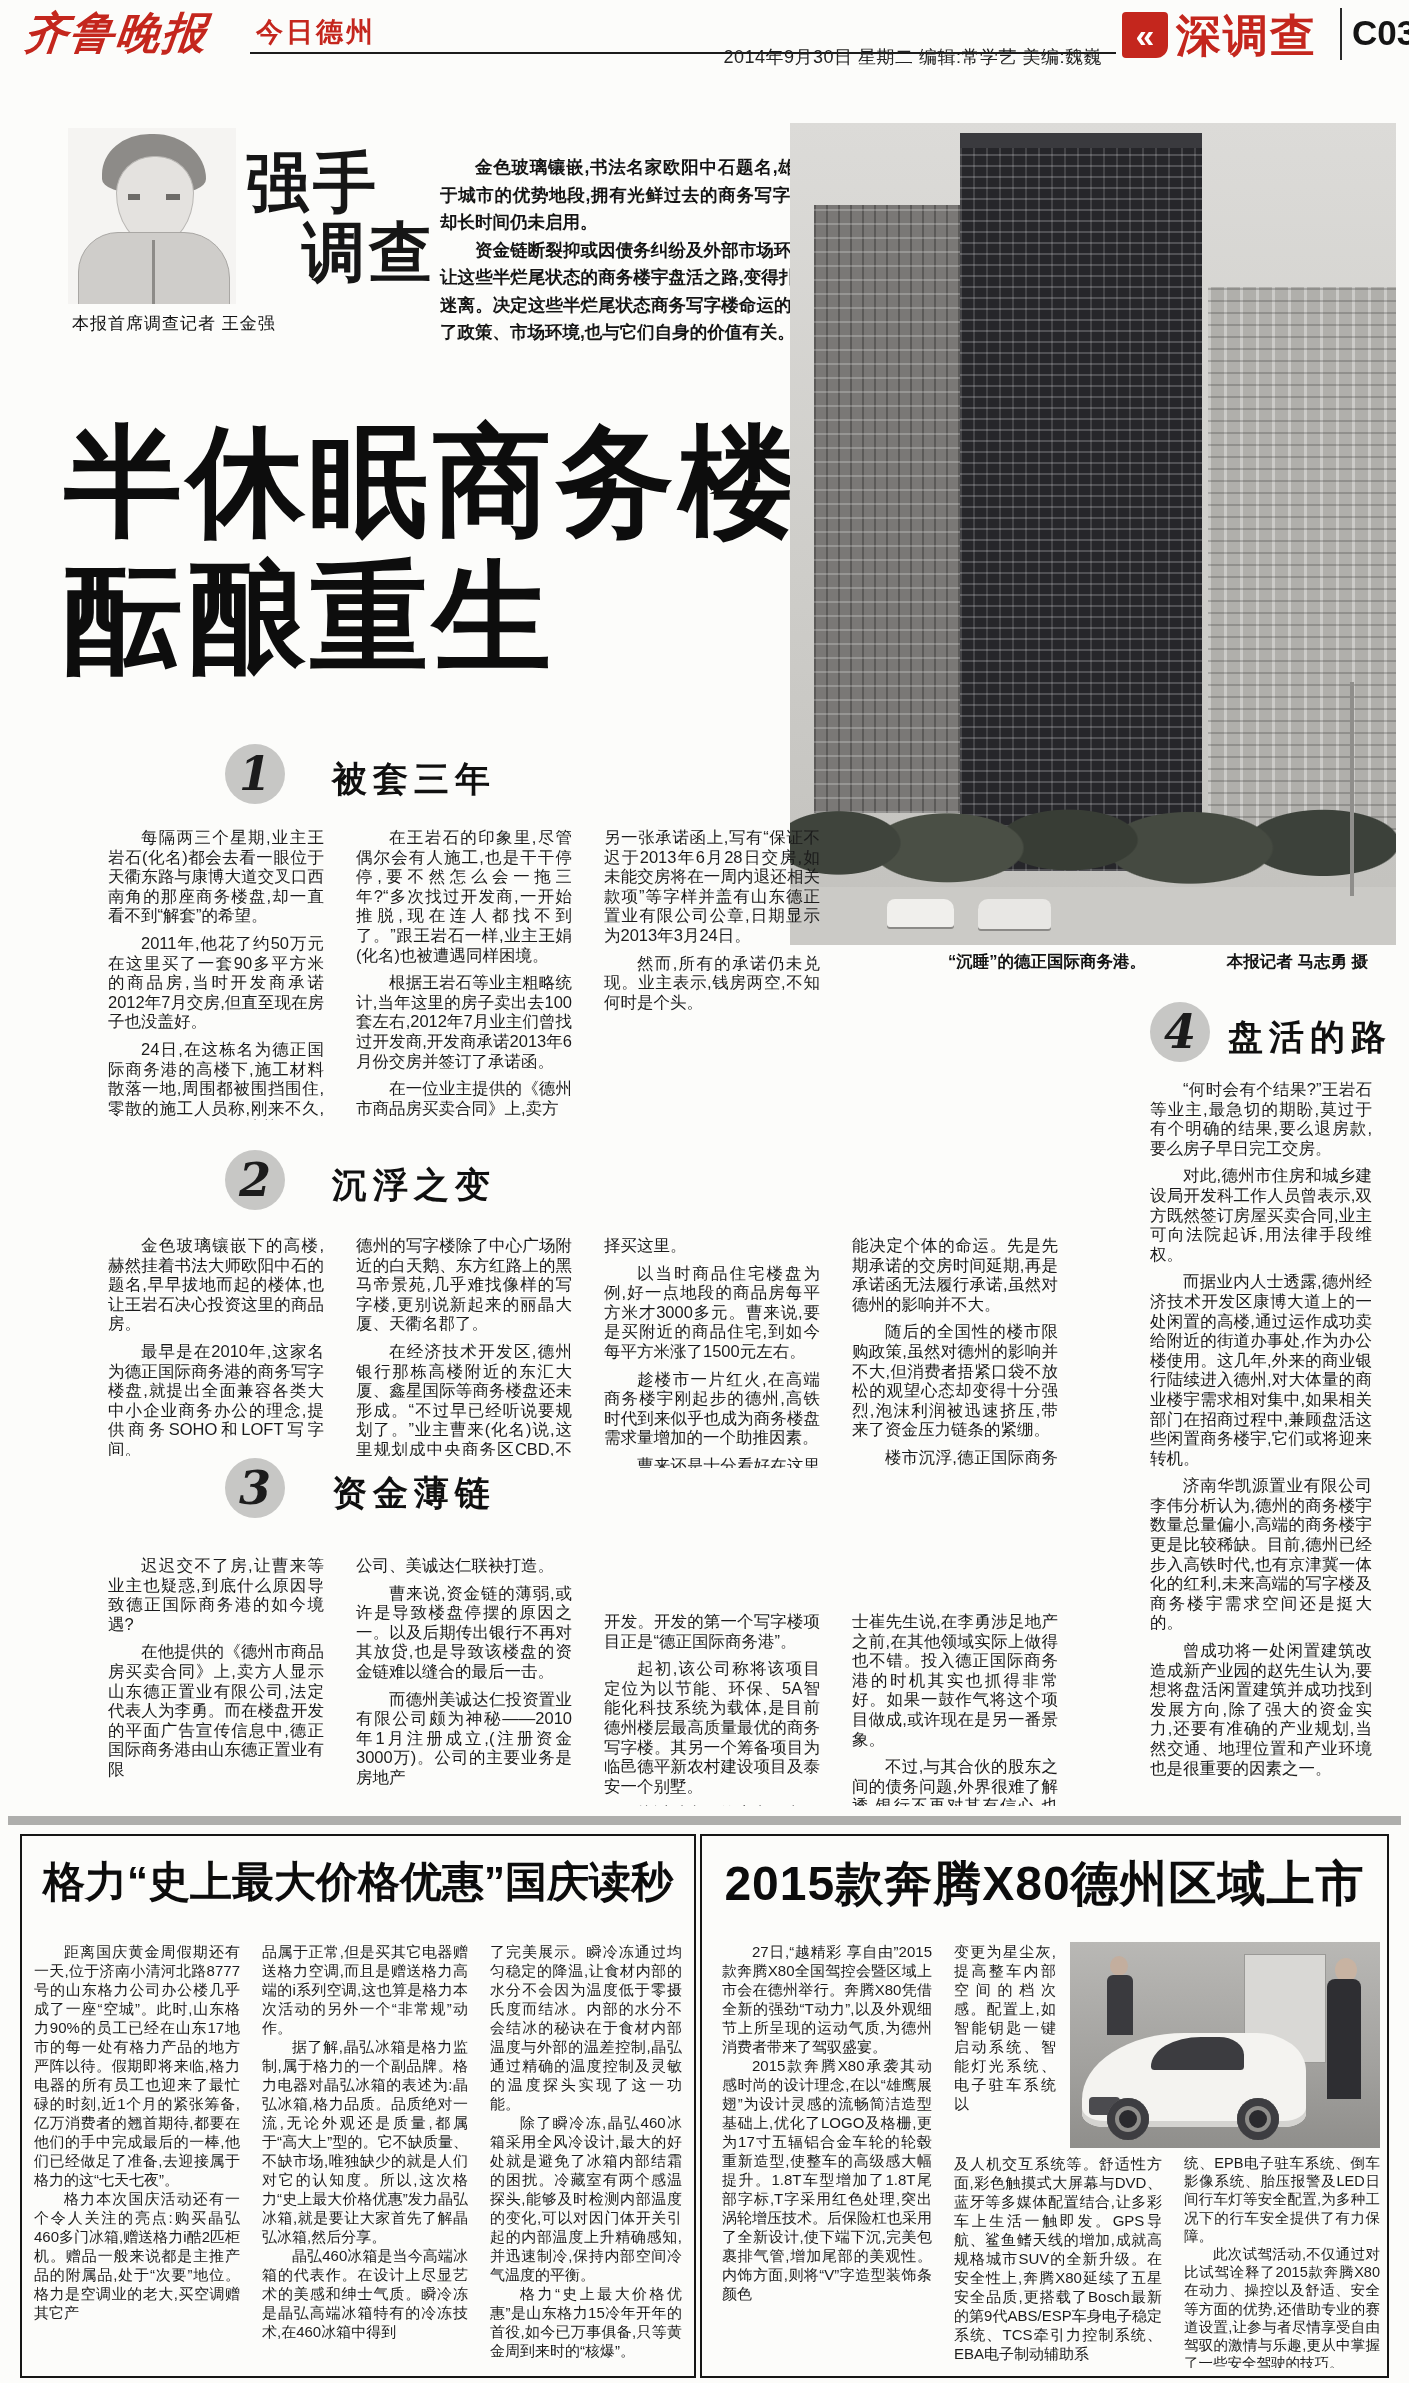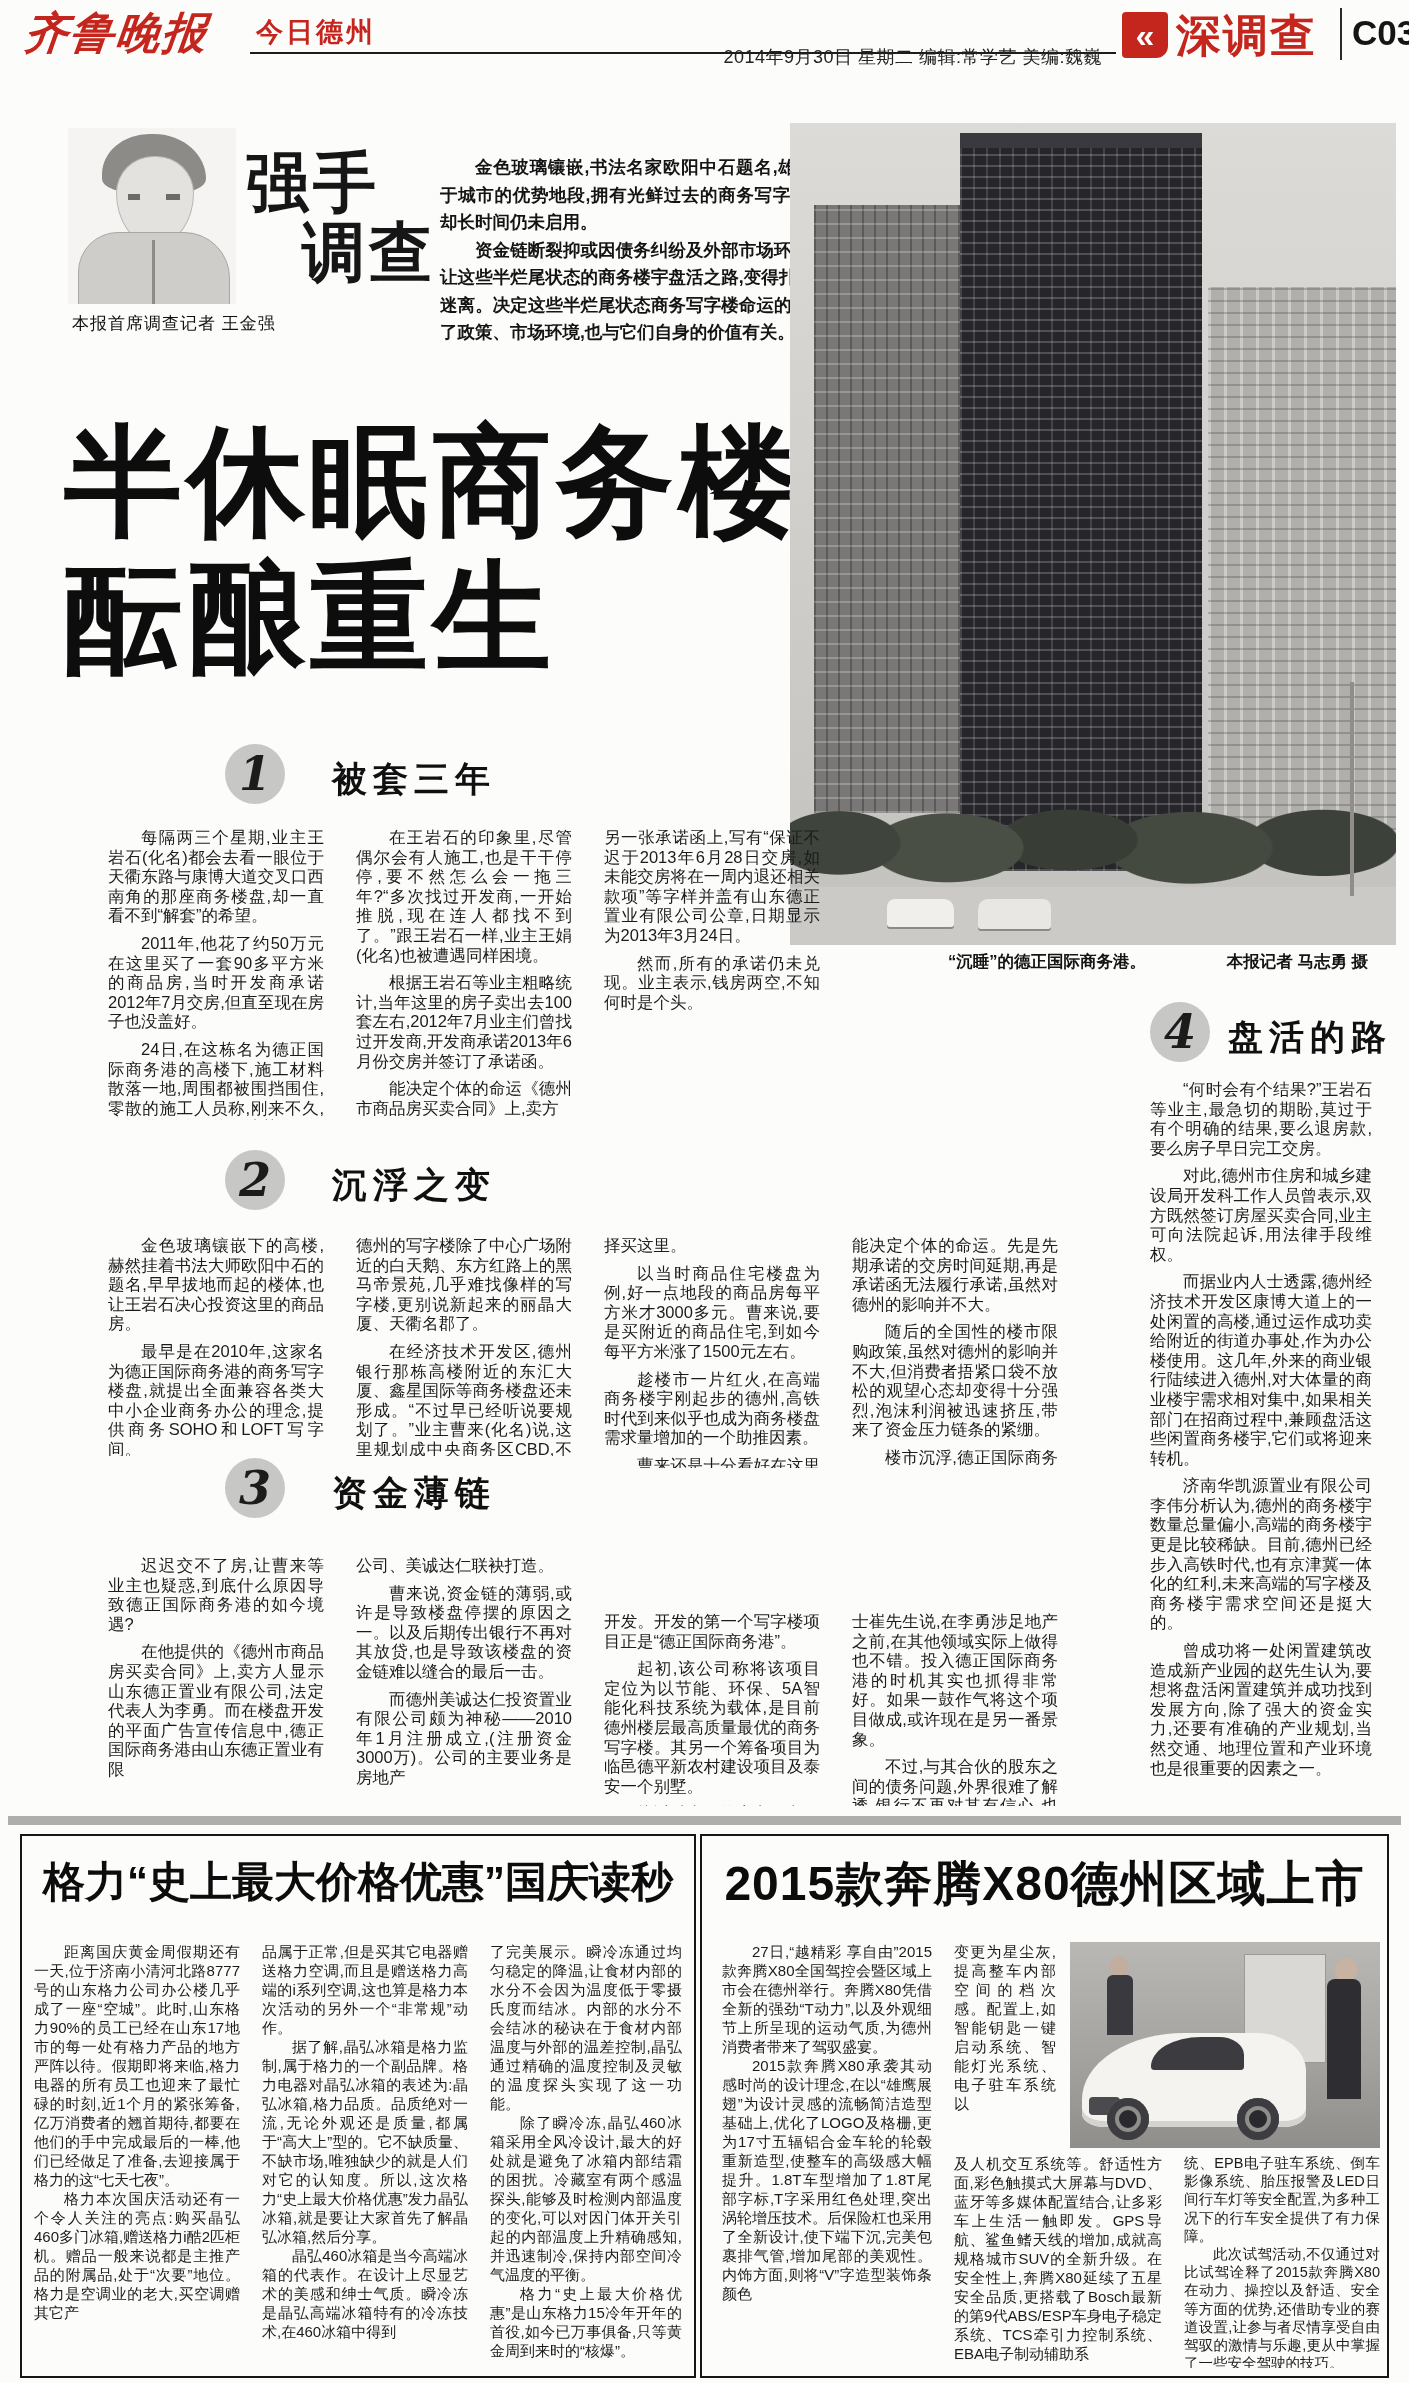--- a/index.html
+++ b/index.html
@@ -149,21 +149,21 @@
   <div class="abs sec-circle" style="left:225px;top:744px;">1</div>
   <div class="abs sec-title" style="left:332px;top:756px;">被套三年</div>
   <div class="abs col" style="left:100px;top:820px;width:232px;height:300px;">
       <p>每隔两三个星期,业主王岩石(化名)都会去看一眼位于天衢东路与康博大道交叉口西南角的那座商务楼盘,却一直看不到“解套”的希望。</p>
       <p>2011年,他花了约50万元在这里买了一套90多平方米的商品房,当时开发商承诺2012年7月交房,但直至现在房子也没盖好。</p>
       <p>24日,在这栋名为德正国际商务港的高楼下,施工材料散落一地,周围都被围挡围住,零散的施工人员称,刚来不久,只知道干活,别的不清楚。</p>
     </div>
   <div class="abs col" style="left:348px;top:820px;width:232px;height:300px;">
       <p>在王岩石的印象里,尽管偶尔会有人施工,也是干干停停,要不然怎么会一拖三年?“多次找过开发商,一开始推脱,现在连人都找不到了。”跟王岩石一样,业主王娟(化名)也被遭遇同样困境。</p>
       <p>根据王岩石等业主粗略统计,当年这里的房子卖出去100套左右,2012年7月业主们曾找过开发商,开发商承诺2013年6月份交房并签订了承诺函。</p>
-      <p>能决定个体的命运《德州市商品房买卖合同》上,卖方</p>
+      <p>在一位业主提供的《德州市商品房买卖合同》上,卖方</p>
     </div>
   <div class="abs col cont" style="left:596px;top:820px;width:232px;height:300px;">
       <p>另一张承诺函上,写有“保证不迟于2013年6月28日交房,如未能交房将在一周内退还相关款项”等字样并盖有山东德正置业有限公司公章,日期显示为2013年3月24日。</p>
       <p>然而,所有的承诺仍未兑现。业主表示,钱房两空,不知何时是个头。</p>
     </div>
 
   <div class="abs sec-circle" style="left:225px;top:1150px;">2</div>
   <div class="abs sec-title" style="left:332px;top:1162px;">沉浮之变</div>
   <div class="abs col" style="left:100px;top:1228px;width:232px;height:228px;">
       <p>金色玻璃镶嵌下的高楼,赫然挂着书法大师欧阳中石的题名,早早拔地而起的楼体,也让王岩石决心投资这里的商品房。</p>

